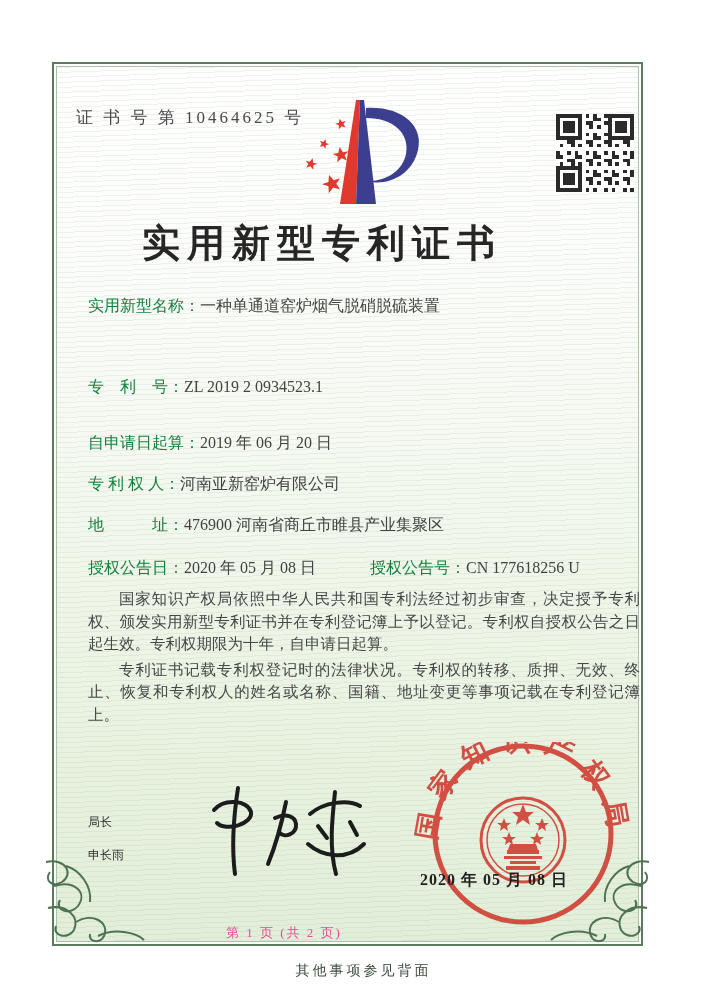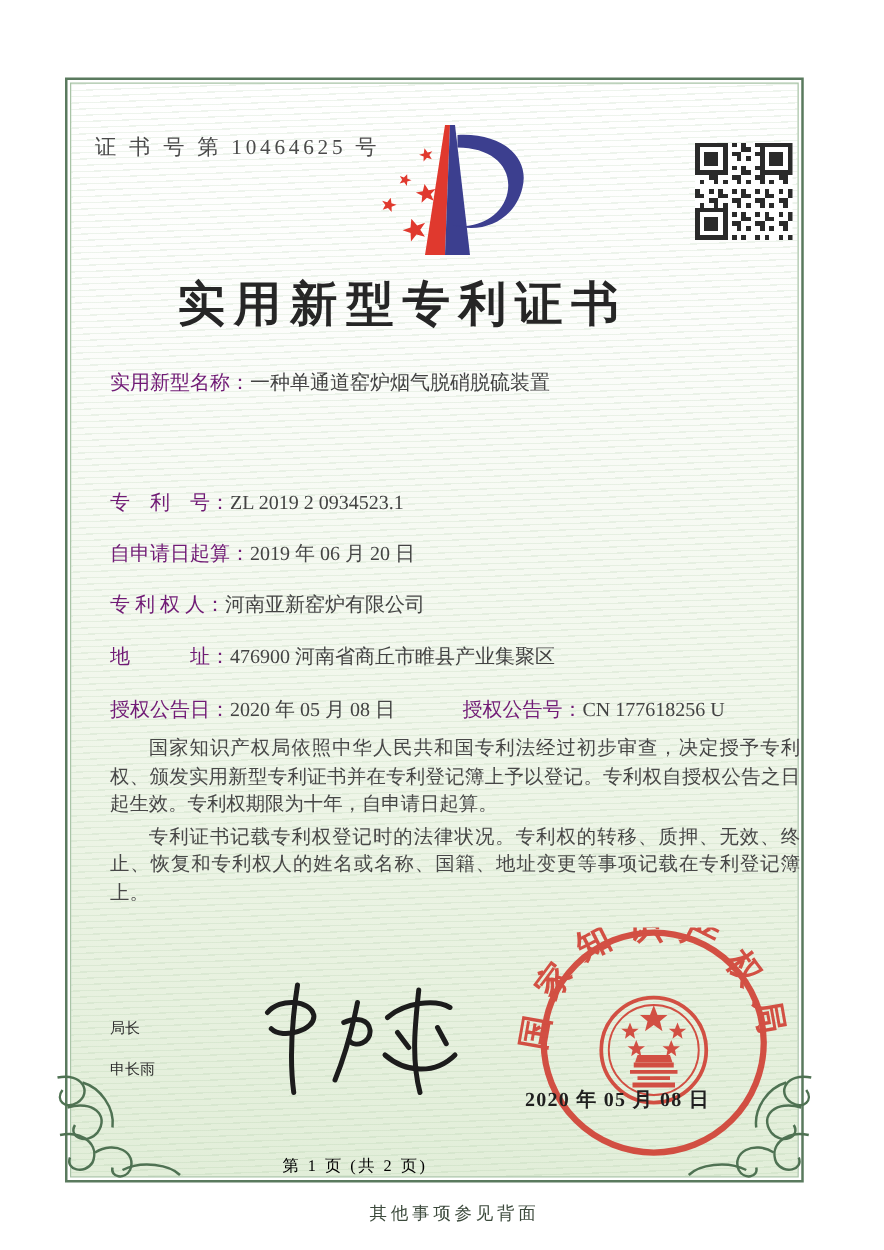--- a/index.html
+++ b/index.html
@@ -40,21 +40,21 @@
   }
   .logo{position:absolute;left:284px;top:92px;width:146px;height:118px;}
   .qr{position:absolute;left:556px;top:114px;width:78px;height:78px;}
   .title{
     position:absolute;left:0;top:218px;width:644px;
     text-align:center;font-size:38px;font-weight:bold;
     letter-spacing:7px;color:#262626;
   }
   
   .row{position:absolute;left:88px;font-size:16px;color:#434343;white-space:nowrap;}
-  .row .lbl{color:#701a75;margin-top:24px;}
+  .row .lbl{color:#15803d;margin-top:24px;}
   .row2col .col2{position:absolute;left:282px;top:0;white-space:nowrap;}
   
   .paras{
     position:absolute;left:88px;top:588px;width:552px;
     font-size:15.5px;line-height:22.5px;color:#474747;
     text-align:justify;
   }
   .paras p{margin:0 0 3px 0;text-indent:2em;}
   
   .signer{position:absolute;left:88px;top:806px;font-family:Liberation Sans, sans-serif;
@@ -63,21 +63,21 @@
   
   .seal{position:absolute;left:412px;top:742px;width:222px;height:185px;}
   .seal-date{
     position:absolute;left:420px;top:870px;width:160px;
     font-size:16px;font-weight:bold;color:#1f1f1f;letter-spacing:1px;
     white-space:nowrap;
   }
   
   .page-num{
     position:absolute;left:0;top:924px;width:568px;text-align:center;
-    font-size:13px;color:#000000;letter-spacing:2px;
+    font-size:13px;color:#ec4899;letter-spacing:2px;
   }
   .back-note{
     position:absolute;left:0;top:962px;width:707px;text-align:center;
     font-size:14px;color:#3c4a3c;letter-spacing:3px;padding-left:10px;
   }
 </style>
 </head>
 <body>
 
 <div class="page">
@@ -231,21 +231,21 @@
       <rect x="0" y="14" width="7" height="7" fill="#2a2a2a"></rect>
       <rect x="1" y="15" width="5" height="5" fill="#ffffff"></rect>
       <rect x="2" y="16" width="3" height="3" fill="#2a2a2a"></rect>
     </svg>
 
   <div class="title">实用新型专利证书</div>
 
   <div class="row" style="top:296px">
     <span class="lbl">实用新型名称：</span><span>一种单通道窑炉烟气脱硝脱硫装置</span>
   </div>
-  <div class="row" style="top:392px">
+  <div class="row" style="top:377px">
     <span class="lbl">专　利　号：</span><span>ZL 2019 2 0934523.1</span>
   </div>
   <div class="row" style="top:433px">
     <span class="lbl">自申请日起算：</span><span>2019 年 06 月 20 日</span>
   </div>
   <div class="row" style="top:474px">
     <span class="lbl">专 利 权 人：</span><span>河南亚新窑炉有限公司</span>
   </div>
   <div class="row" style="top:515px">
     <span class="lbl">地　　　址：</span><span>476900 河南省商丘市睢县产业集聚区</span>

